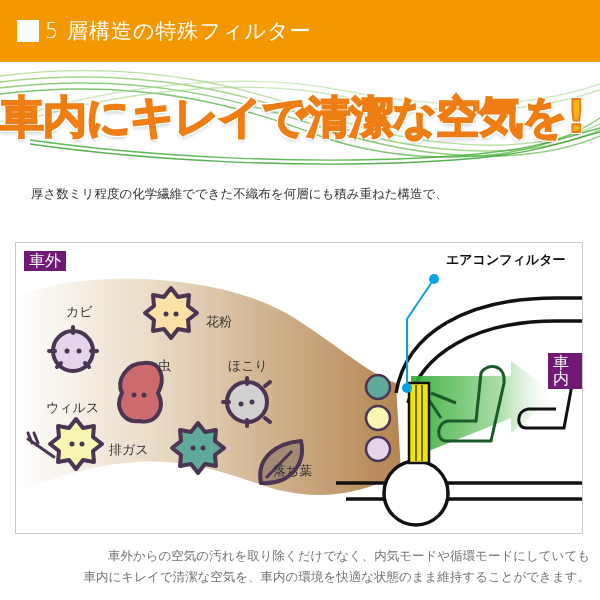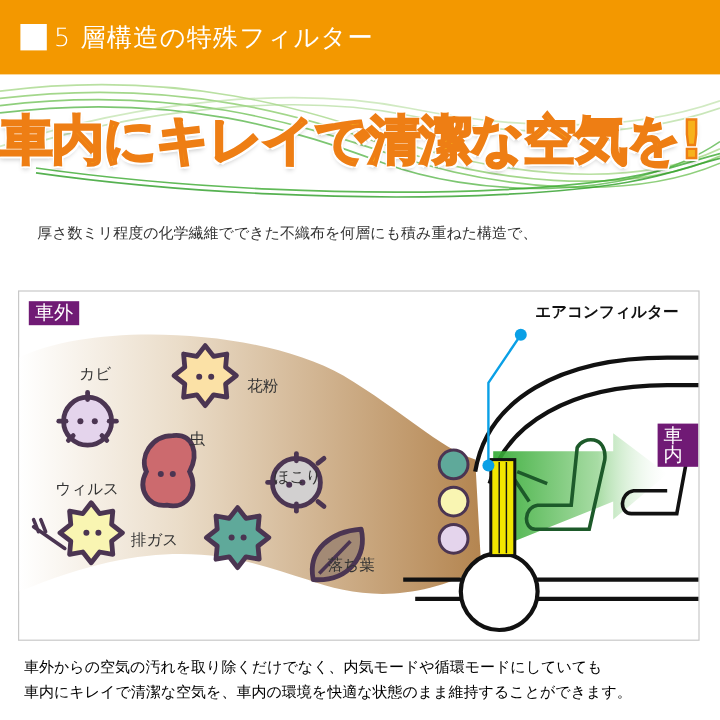--- a/index.html
+++ b/index.html
@@ -30,21 +30,21 @@
       border: 1px solid #c8c8c8; background: #fff; overflow: hidden; }
     .diagram svg { position: absolute; left: 0; top: 0; }
 
     .tag { position: absolute; background: #701a75; color: #fff; font-size: 16px; padding: 2px 5px; line-height: 16px; }
     .tag-out { left: 8px; top: 8px; }
     .tag-in { left: 532px; top: 110px; }
 
     .label { position: absolute; font-size: 13px; color: #333; white-space: nowrap; font-family: Liberation Serif, serif; }
     .label-filter { position: absolute; left: 145px; top: 22px; font-size: 13px; font-weight: bold; color: #111; left: 430px; }
 
-    .outro { position: absolute; left: 20px; top: 545px; width: 570px; font-size: 12.5px; line-height: 21px; color: #000000; }
+    .outro { position: absolute; left: 20px; top: 545px; width: 570px; font-size: 12.5px; line-height: 21px; color: #737373; text-align: right; }
   </style>
 </head>
 <body>
 
 <div class="header-bar">
   <div class="header-square"></div>
   <div class="header-title">5 層構造の特殊フィルター</div>
 </div>
 
 <svg class="waves" width="600" height="110" viewBox="0 0 600 110">
@@ -170,21 +170,21 @@
     </g>
   </svg>
 
   <div class="tag tag-out">車外</div>
   <div class="tag tag-in">車内</div>
   <div class="label-filter" style="top:8px;">エアコンフィルター</div>
 
   <div class="label" style="left:50px; top:60px;">カビ</div>
   <div class="label" style="left:190px; top:70px;">花粉</div>
   <div class="label" style="left:142px; top:114px;">虫</div>
-  <div class="label" style="left:212px; top:114px;margin-top:32px;">ほこり</div>
+  <div class="label" style="left:212px; top:114px;">ほこり</div>
   <div class="label" style="left:30px; top:156px;text-align:right;">ウィルス</div>
   <div class="label" style="left:93px; top:198px;">排ガス</div>
   <div class="label" style="left:257px; top:183px;margin-top:36px;">落ち葉</div>
 </div>
 
 <div class="outro">
   <div>車外からの空気の汚れを取り除くだけでなく、内気モードや循環モードにしていても</div>
   <div>車内にキレイで清潔な空気を、車内の環境を快適な状態のまま維持することができます。</div>
 </div>
 

